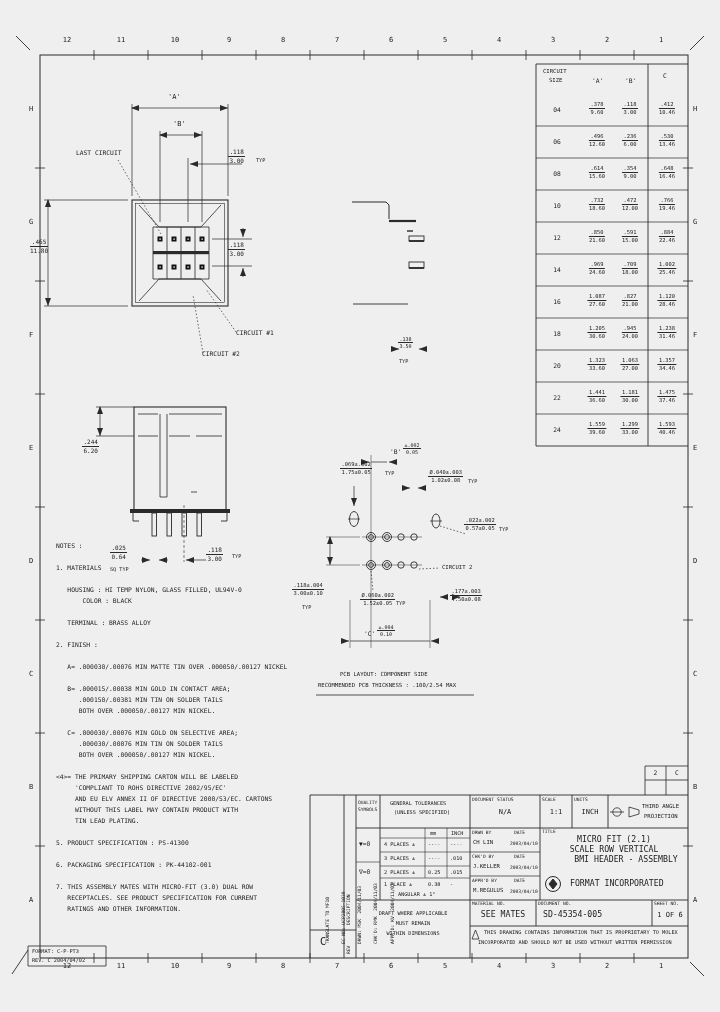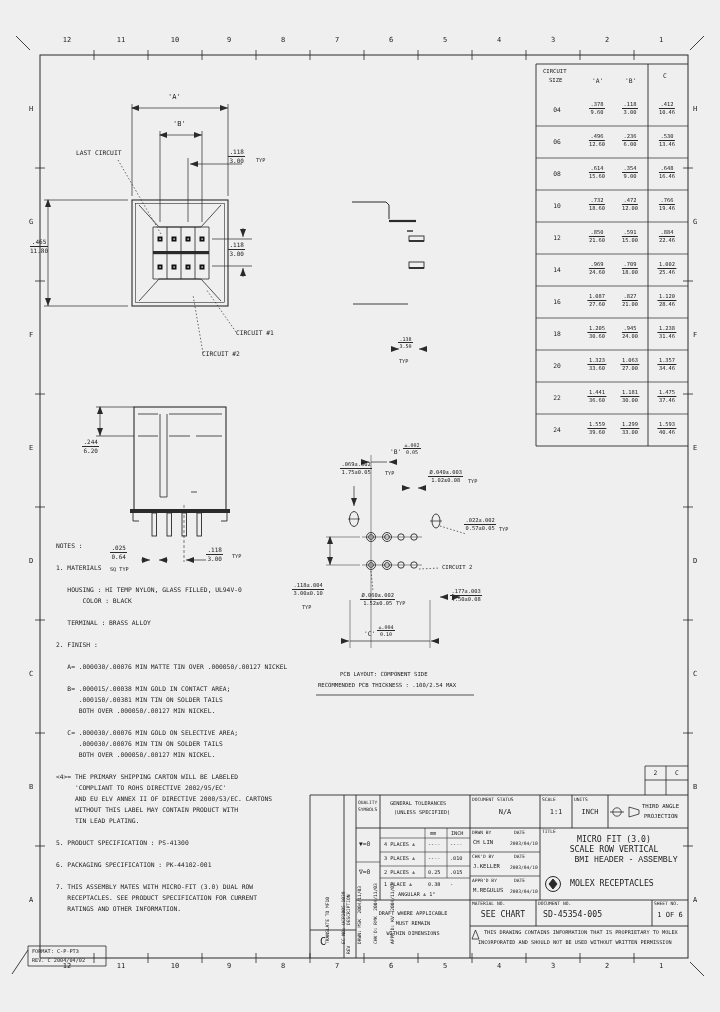--- a/index.html
+++ b/index.html
@@ -605,27 +605,27 @@
 <div class="t f4" style="left:472px;top:854px;">CHK'D BY</div>
 <div class="t f4" style="left:514px;top:854px;">DATE</div>
 <div class="t f55" style="left:473px;top:863px;">J.KELLER</div>
 <div class="t f4" style="left:510px;top:865px;">2003/04/10</div>
 <div class="t f4" style="left:472px;top:878px;">APPR'D BY</div>
 <div class="t f4" style="left:514px;top:878px;">DATE</div>
 <div class="t f55" style="left:473px;top:887px;">M.REGULUS</div>
 <div class="t f4" style="left:510px;top:889px;">2003/04/10</div>
 
 <div class="t f4" style="left:542px;top:829px;">TITLE</div>
-<div class="t f8 ctr" style="left:540px;top:835px;width:148px;">MICRO FIT (3.0)</div>
+<div class="t f8 ctr" style="left:540px;top:835px;width:148px;">MICRO FIT (2.1)</div>
 <div class="t f8 ctr" style="left:540px;top:845px;width:148px;">SCALE ROW VERTICAL</div>
-<div class="t f8 ctr" style="left:540px;top:855px;width:172px;font-family:Liberation Mono, monospace;">BMI HEADER - ASSEMBLY</div>
-<div class="t f8" style="left:570px;top:879px;">MOLEX RECEPTACLES</div>
+<div class="t f8 ctr" style="left:540px;top:855px;width:172px;">BMI HEADER - ASSEMBLY</div>
+<div class="t f8" style="left:570px;top:879px;">FORMAT INCORPORATED</div>
 
 <div class="t f4" style="left:472px;top:901px;">MATERIAL NO.</div>
-<div class="t f8 ctr" style="left:470px;top:910px;width:66px;">SEE CHART</div>
+<div class="t f8 ctr" style="left:470px;top:910px;width:66px;">SEE MATES</div>
 <div class="t f4" style="left:538px;top:901px;">DOCUMENT NO.</div>
 <div class="t f8" style="left:543px;top:910px;">SD-45354-005</div>
 <div class="t f4" style="left:654px;top:901px;">SHEET NO.</div>
 <div class="t f7 ctr" style="left:652px;top:911px;width:36px;">1 OF 6</div>
 
 <div class="t f5 ctr" style="left:356px;top:910px;width:114px;">DRAFT WHERE APPLICABLE</div>
 <div class="t f5 ctr" style="left:356px;top:920px;width:114px;">MUST REMAIN</div>
 <div class="t f5 ctr" style="left:356px;top:930px;width:114px;">WITHIN DIMENSIONS</div>
 <div class="t f5" style="left:484px;top:929px;">THIS DRAWING CONTAINS INFORMATION THAT IS PROPRIETARY TO MOLEX</div>
 <div class="t f5" style="left:478px;top:939px;">INCORPORATED AND SHOULD NOT BE USED WITHOUT WRITTEN PERMISSION</div>

